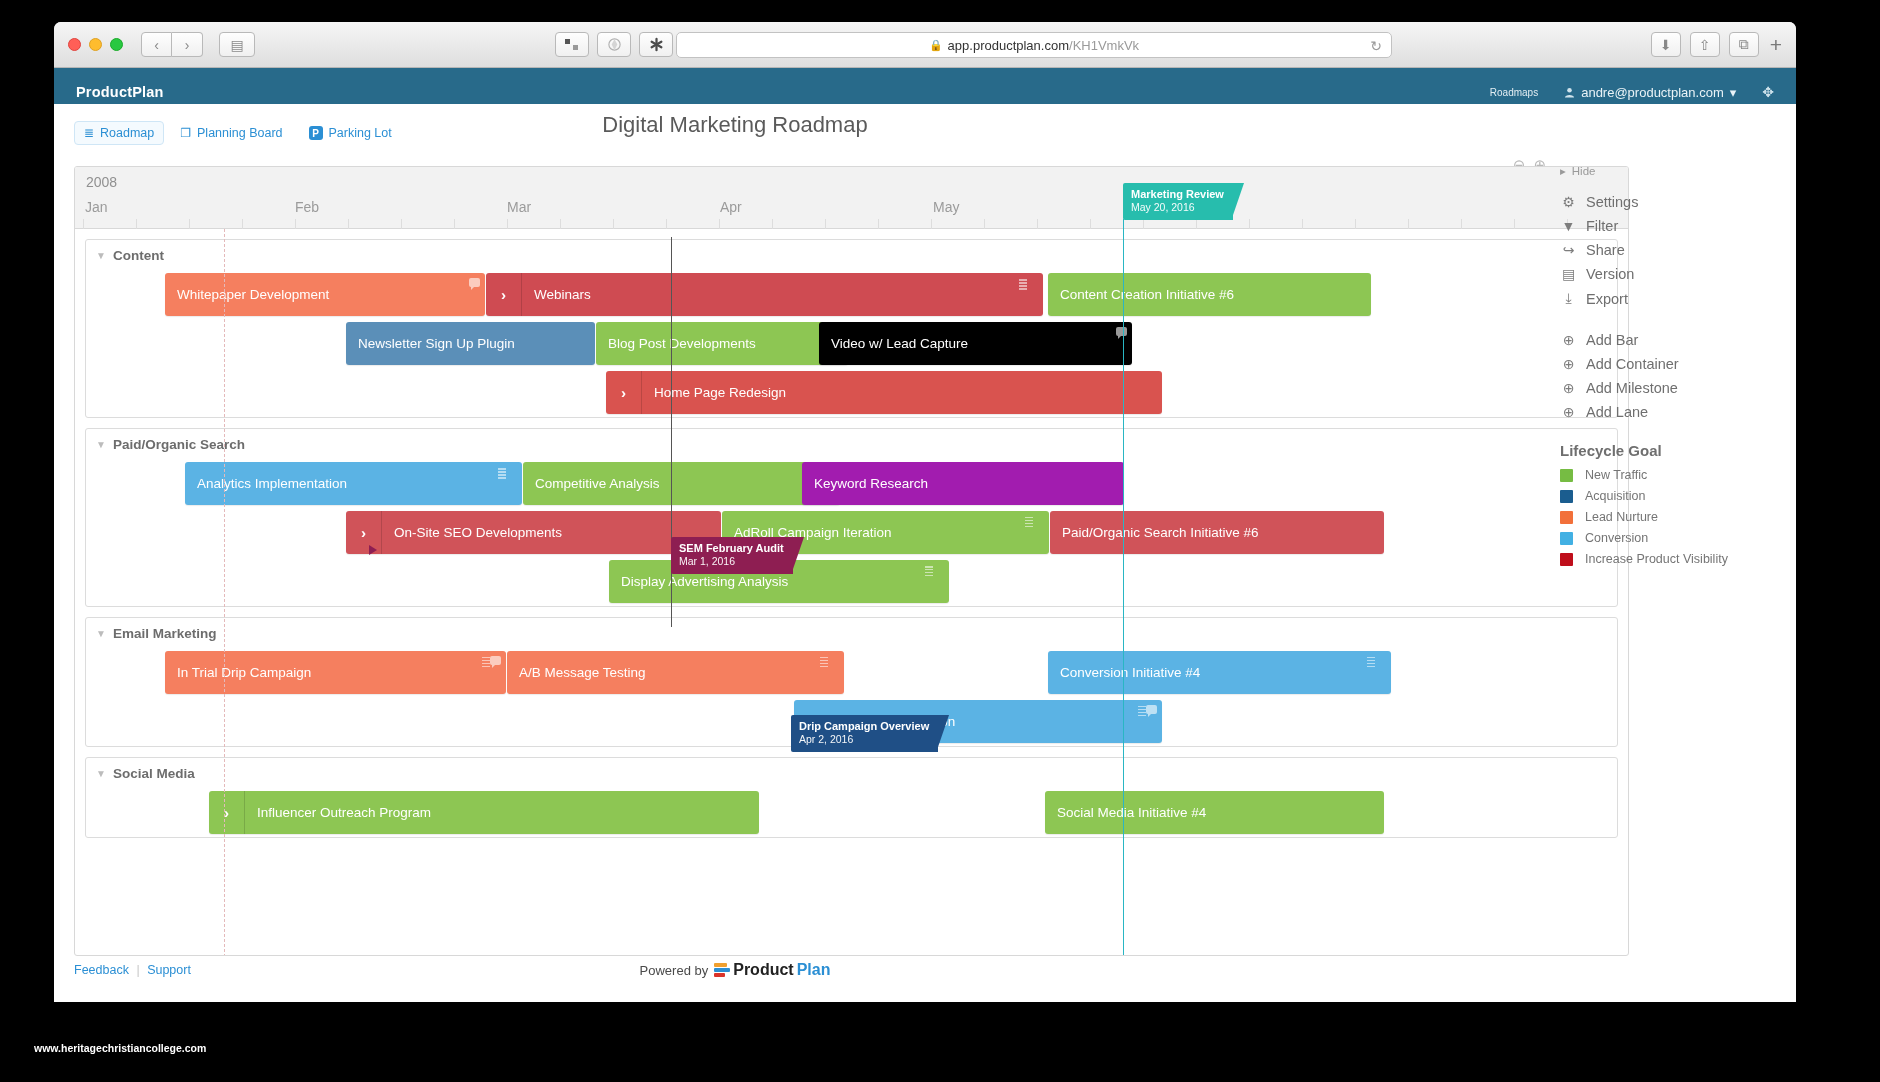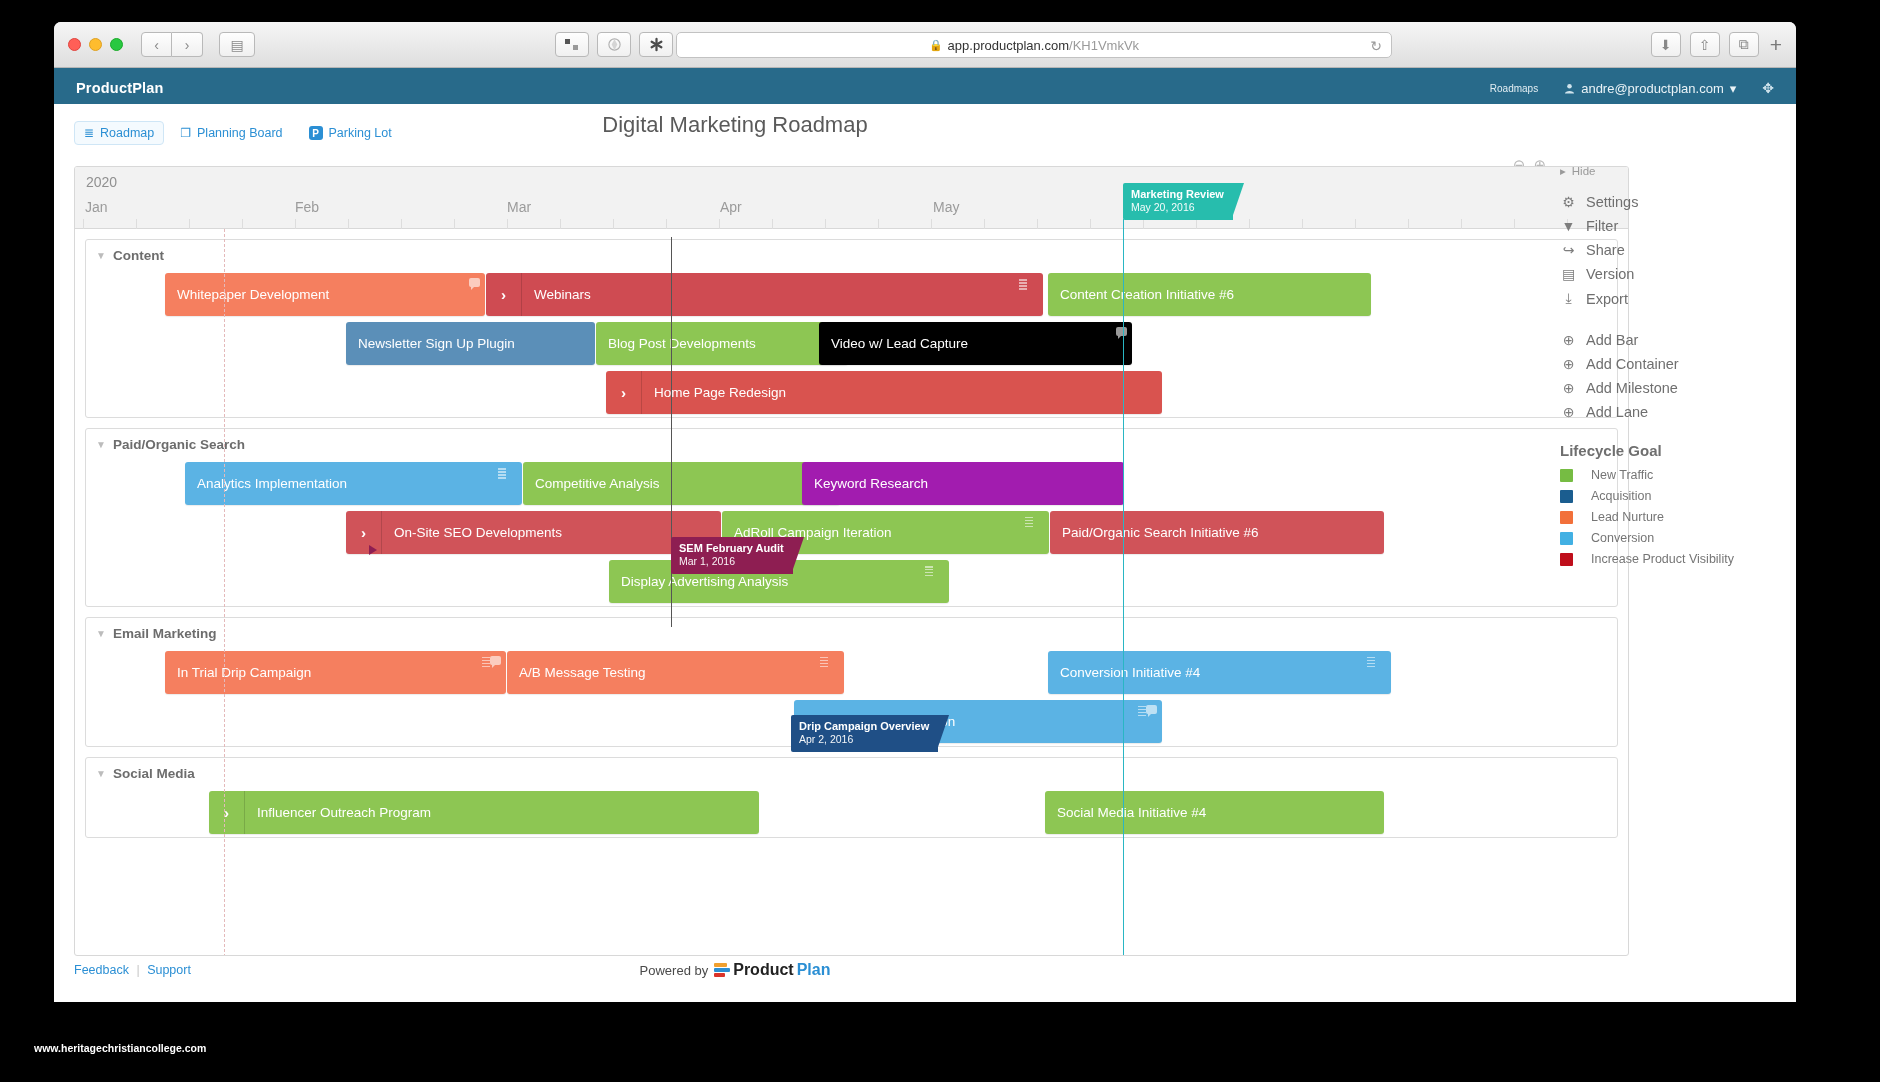--- a/index.html
+++ b/index.html
@@ -59,21 +59,21 @@
   .urlbar .lock { color: #8a8a8a; font-size: 11px; margin-right: 5px; }
   .url-reload { position: absolute; right: 9px; top: 5px; color: #9a9a9a; font-size: 14px; }
 
   .right-btns { position: absolute; right: 14px; top: 10px; display: flex; gap: 9px; align-items: center; }
   .right-btns .tb-btn { min-width: 30px; }
   .plus-tab { color: #7a7a7a; font-size: 21px; line-height: 1; padding-left: 2px;}
 
   
   .app-header {
     height: 36px; background: #286a8a;
-    display: flex; align-items: flex-start; padding: 12px 22px;
+    display: flex; align-items: flex-end; padding: 4px 22px;
     color: #fff; font-size: 13.5px;
   }
   .brand { font-weight: bold; font-size: 14.5px; letter-spacing: .2px; }
   .app-header-right { margin-left: auto; display: flex; align-items: center; gap: 26px; }
   .hdr-link { color: #e3eef3; text-decoration: none; font-size: 10px; }
   .hdr-user { display: flex; align-items: center; gap: 6px; color: #eaf3f7; font-size: 13px; }
   .expand-ico { color: #cfe3ec; font-size: 14px; }
 
   .app-body { position: relative; height: 898px; background: #fff; }
 
@@ -174,21 +174,21 @@
     position: absolute; right: 18px; top: 60px; width: 218px;
   }
   .side-hide { font-size: 11.5px; color: #9a9a9a; display: flex; align-items: center; gap: 6px; margin-bottom: 16px; }
   .side-item {
     display: flex; align-items: center; gap: 9px;
     font-size: 14.5px; color: #6f6f6f; margin-bottom: 8px; cursor: pointer;
   }
   .side-item .gi { width: 17px; text-align: center; font-size: 14px; color: #7d7d7d; }
   .side-gap { height: 17px; }
   .legend-title { font-size: 15px; color: #6f6f6f; font-weight: bold; margin: 22px 0 9px; }
-  .legend-row { display: flex; align-items: center; gap: 18px; margin-bottom: 7px; font-size: 12.5px; color: #757575; }
+  .legend-row { display: flex; align-items: center; gap: 12px; margin-bottom: 7px; font-size: 12.5px; color: #757575; }
   .swatch { width: 13px; height: 13px; border-radius: 1px; flex: none; }
 
   .footer {
     position: absolute; left: 0; right: 0; bottom: 14px; height: 30px;
   }
   .f-links { position: absolute; left: 20px; top: 5px; font-size: 12.5px; color: #2b8fd4; }
   .f-links a { color: #2b8fd4; text-decoration: none; }
   .f-links .sep { color: #c9c9c9; margin: 0 4px; }
   .powered {
     position: absolute; left: 0; right: 380px; top: 3px;
@@ -299,21 +299,21 @@
 
       <div class="page-title">Digital Marketing Roadmap</div>
 
       <div class="zoom-ctrls">
         <span>⊖</span>
         <span>⊕</span>
       </div>
 
       <div class="board">
         <div class="timeline-hdr">
-          <span class="year">2020</span>
+          <span class="year">2008</span>
           <div id="months">
               <span class="month" style="left: 10px;">Jan</span>
               <span class="month" style="left: 220px;">Feb</span>
               <span class="month" style="left: 432px;">Mar</span>
               <span class="month" style="left: 645px;">Apr</span>
               <span class="month" style="left: 858px;">May</span>
               <div class="tl-tick" style="left: 8px;"></div>
               <div class="tl-tick" style="left: 61px;"></div>
               <div class="tl-tick" style="left: 114px;"></div>
               <div class="tl-tick" style="left: 167px;"></div>

